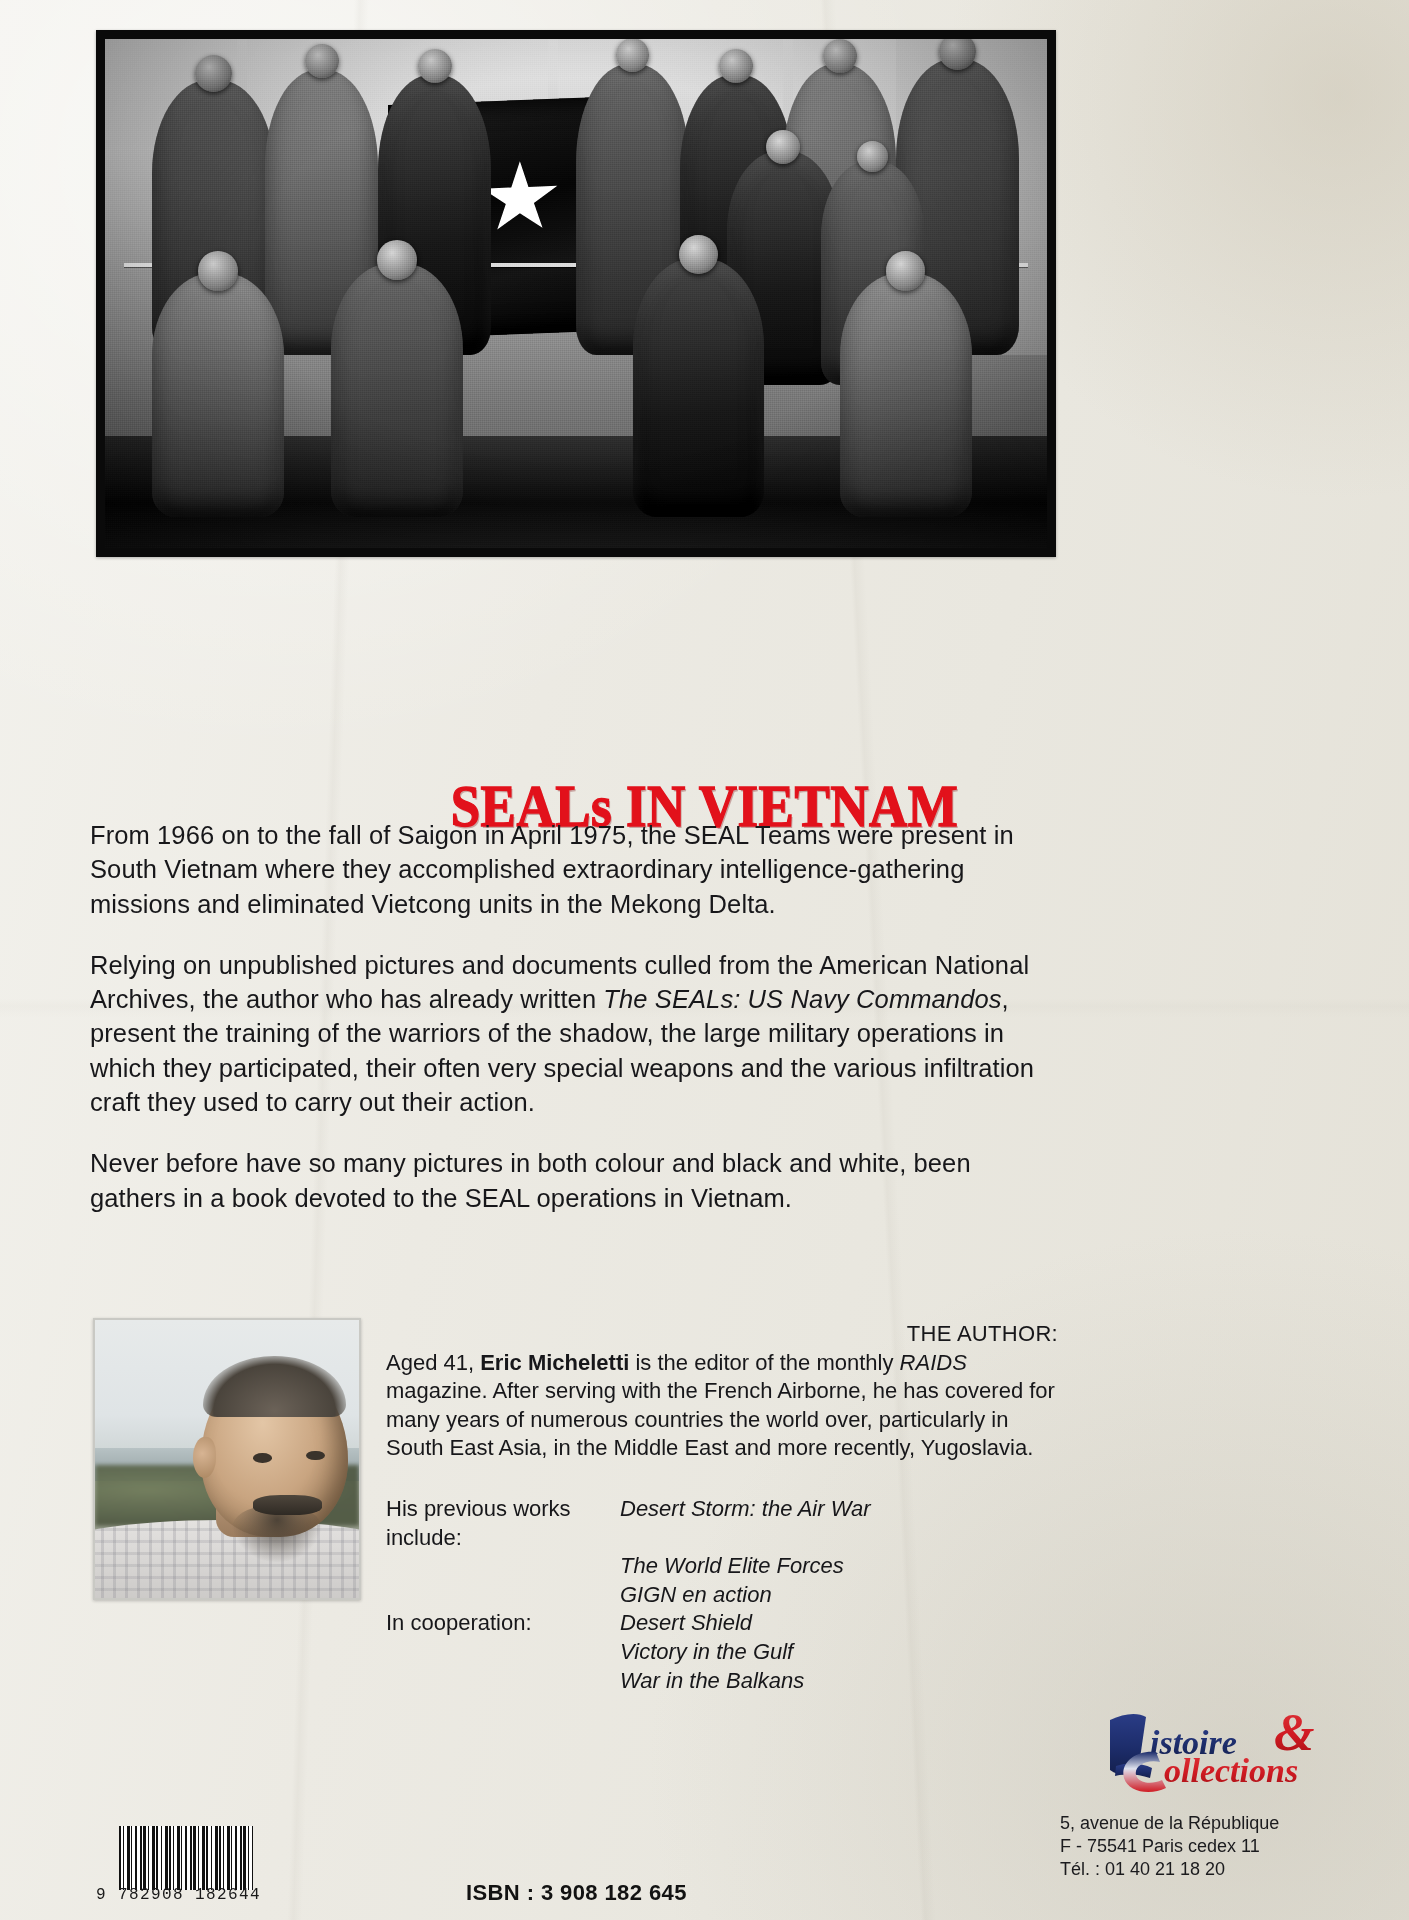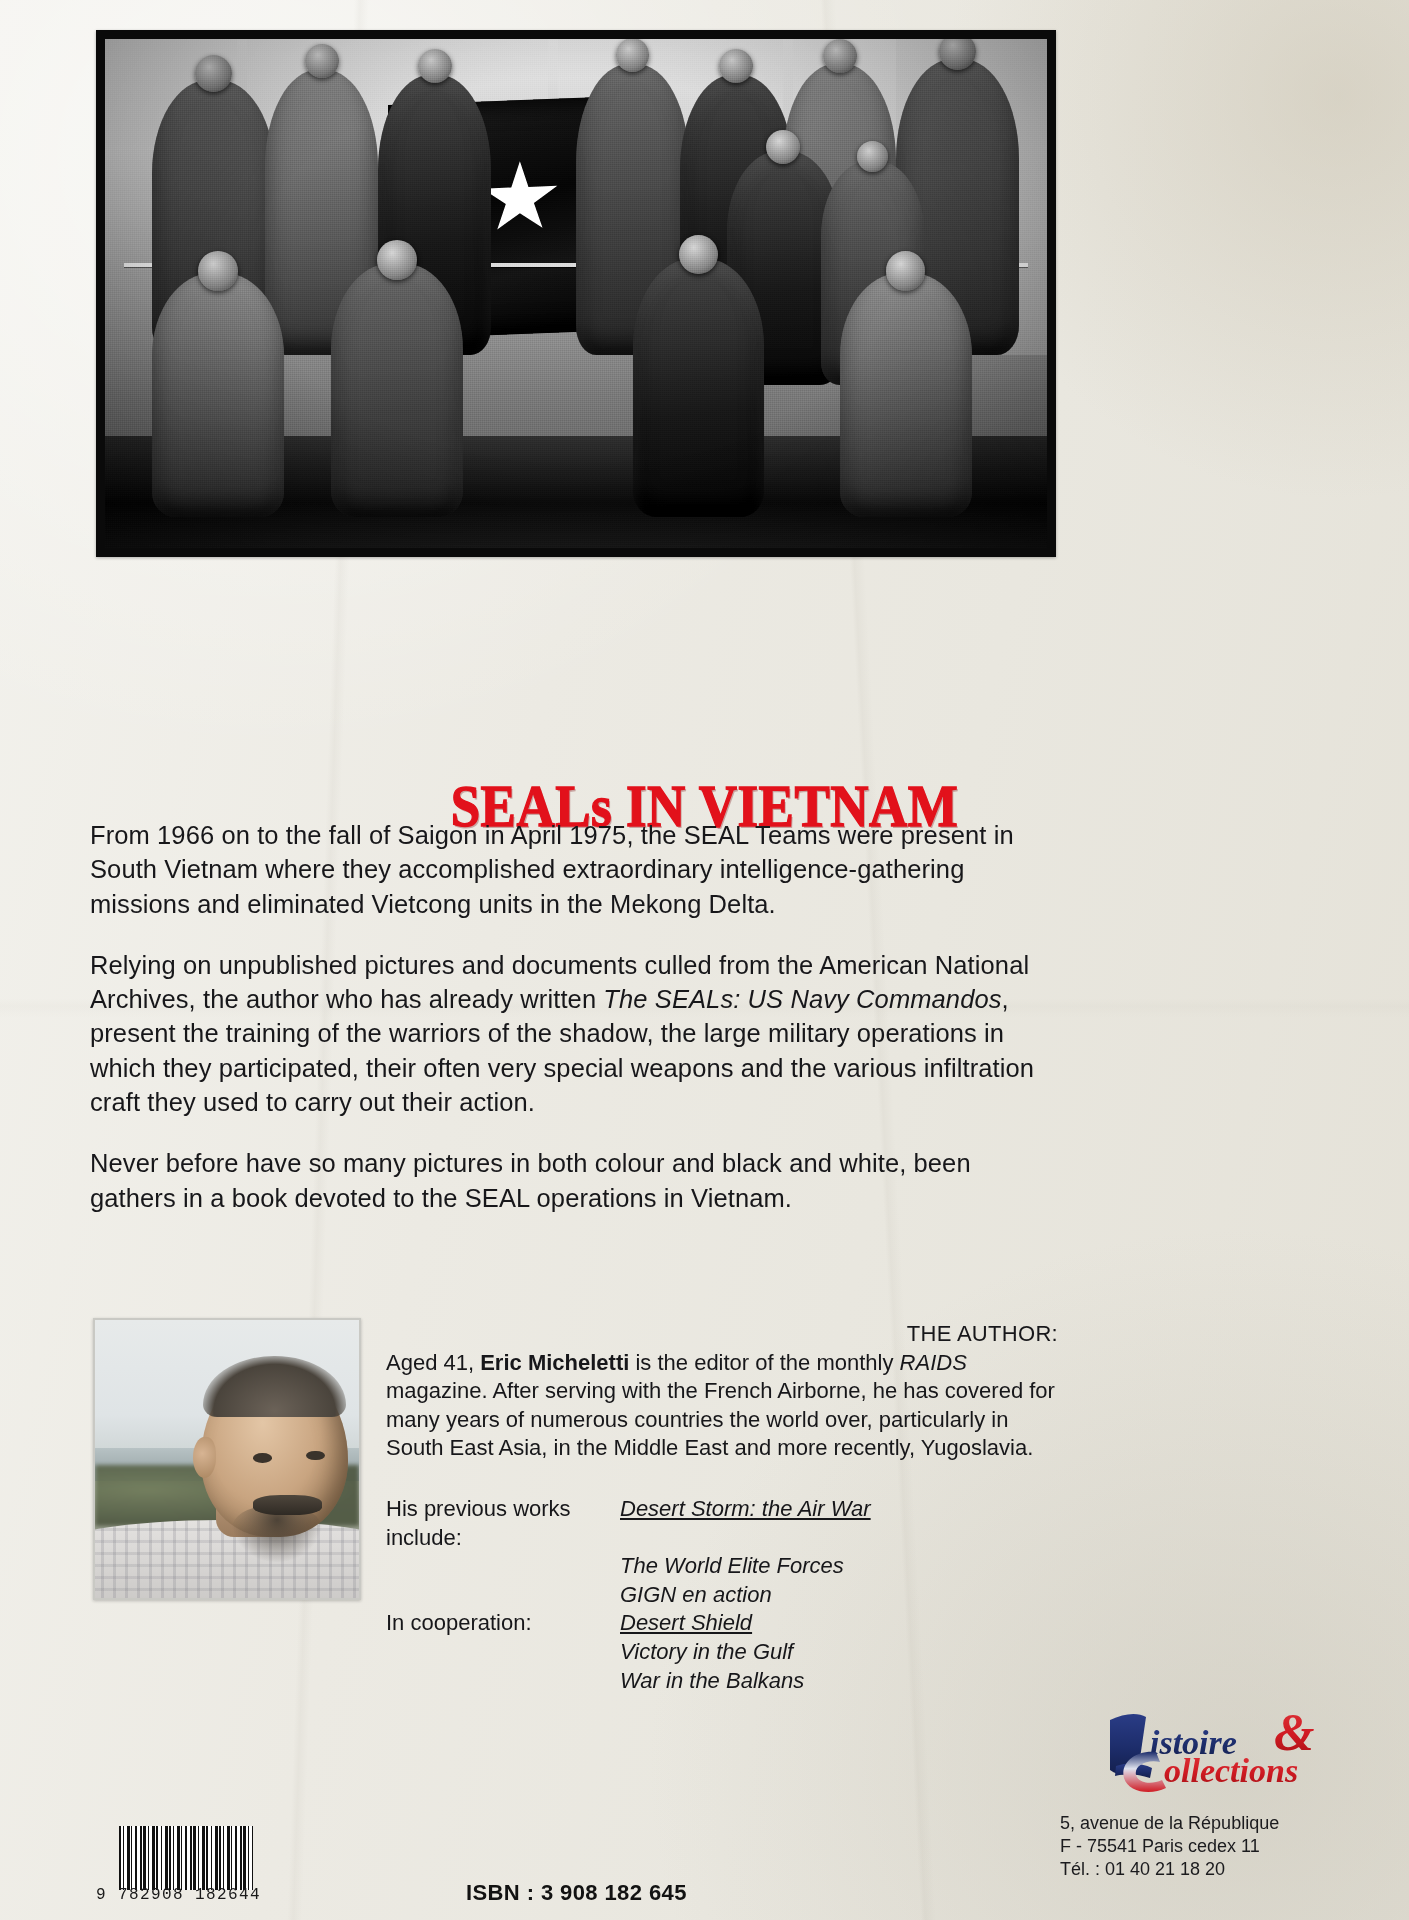--- a/index.html
+++ b/index.html
@@ -213,21 +213,21 @@
     font-size:22px;
     line-height:1.30;
   }
   .author-text .hdr{letter-spacing:.3px;text-align:right;}
   .author-text .bio{margin-top:0;}
   .author-text b{font-weight:700;}
   .author-text i{font-style:italic;}
   .works{margin-top:32px;}
   .works-row{display:flex; align-items:flex-start;}
   .works-row .lbl{width:234px; flex:0 0 234px;}
-  .works-row .val{font-style:italic;text-decoration:underline;}
+  .works-row .val{font-style:italic;}
   .works-list{margin-left:234px;}
   .works-list div{font-style:italic;}
 
   
   .logo{
     position:absolute;
     left:1094px; top:1706px;
     width:256px; height:92px;
   }
   .logo svg{width:100%;height:100%;display:block;}

